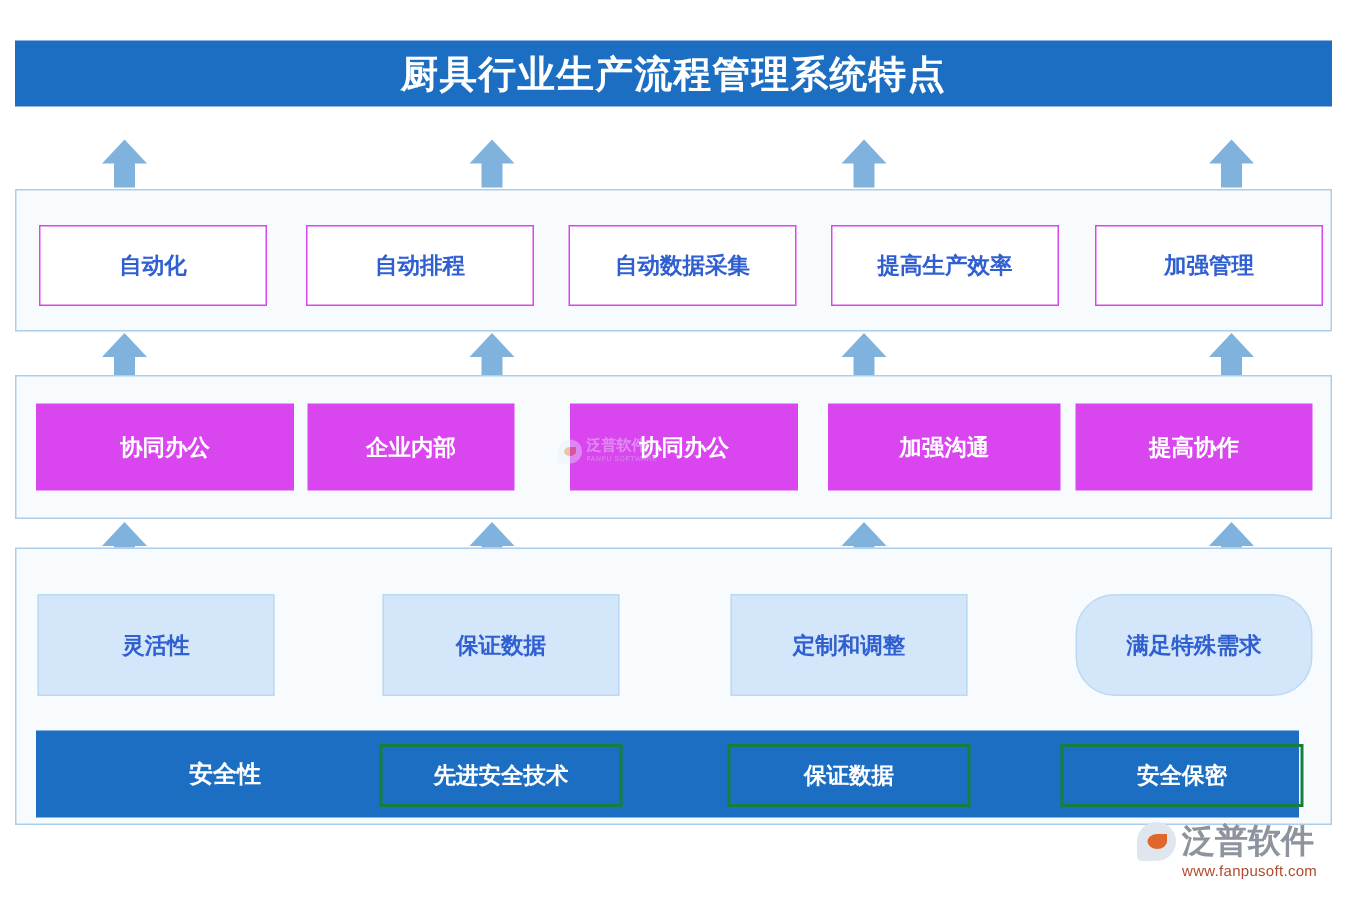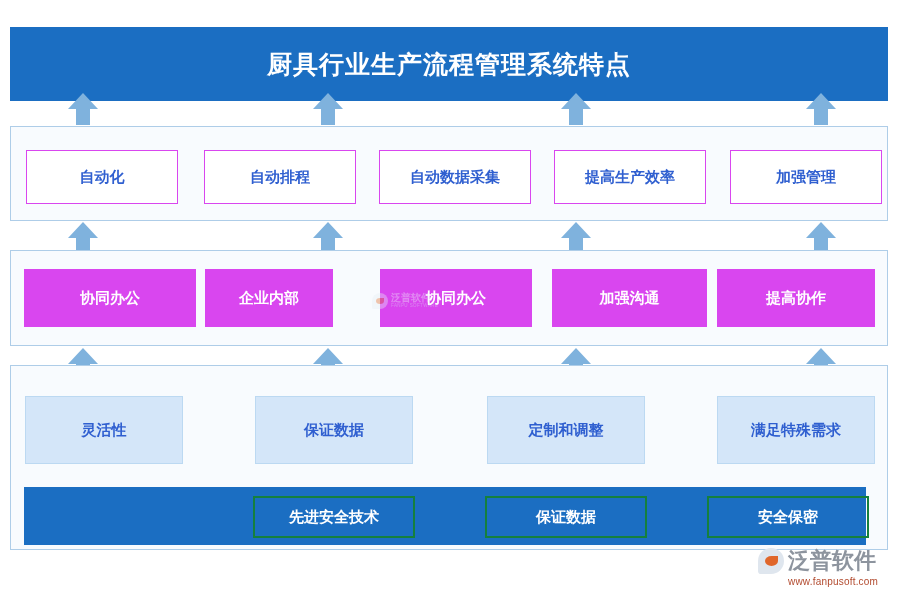--- a/index.html
+++ b/index.html
@@ -9,21 +9,21 @@
     background: #ffffff;
     font-family: "Liberation Sans", "DejaVu Sans", sans-serif;
     overflow: hidden;
   }
   #root { position: relative; width: 900px; height: 600px; background:#fff; }
 
   
   .title-bar {
     position: absolute;
     left: 10px; top: 27px;
-    width: 878px; height: 74px;
+    width: 878px; height: 44px;
     background: #1b6ec2;
     display: flex; align-items: center; justify-content: center;
   }
   .title-bar .title-text {
     color: #ffffff;
     font-size: 25px;
     font-weight: bold;
     letter-spacing: 1px;
     white-space: nowrap;
   }
@@ -260,21 +260,21 @@
       <div class="box-outline" style="left: 730px; top: 150px; width: 152px; height: 54px;">
         <span>加强管理</span>
       </div>
     </div>
 
   <div class="panel" id="row3-panel" style="left: 10px; top: 250px; width: 878px; height: 96px;"></div>
   <div id="row3-items">
       <div class="box-solid" style="left: 24px; top: 269px; width: 172px; height: 58px;">
         <span>协同办公</span>
       </div>
-      <div class="box-solid" style="left: 205px; top: 269px; width: 128px; height: 58px;">
+      <div class="box-solid" style="left: 205px; top: 269px; width: 138px; height: 58px;">
         <span>企业内部</span>
       </div>
       <div class="box-solid" style="left: 380px; top: 269px; width: 152px; height: 58px;">
         <span>协同办公</span>
       </div>
       <div class="box-solid" style="left: 552px; top: 269px; width: 155px; height: 58px; font-family: Liberation Mono, monospace;">
         <span>加强沟通</span>
       </div>
       <div class="box-solid" style="left: 717px; top: 269px; width: 158px; height: 58px;">
         <span>提高协作</span>
@@ -293,26 +293,27 @@
   <div id="row4-items">
       <div class="box-light" style="left: 25px; top: 396px; width: 158px; height: 68px;">
         <span>灵活性</span>
       </div>
       <div class="box-light" style="left: 255px; top: 396px; width: 158px; height: 68px;">
         <span>保证数据</span>
       </div>
       <div class="box-light" style="left: 487px; top: 396px; width: 158px; height: 68px;">
         <span>定制和调整</span>
       </div>
-      <div class="box-light" style="left: 717px; top: 396px; width: 158px; height: 68px;">
+      <div class="box-light" style="left: 717px; top: 396px; width: 158px; height: 68px; border-radius: 26px;">
         <span>满足特殊需求</span>
       </div>
     </div>
 
   <div class="band" id="bottom-band" style="left: 24px; top: 487px; width: 842px; height: 58px;"></div>
+  <div class="band-label" id="bottom-band-label" style="left: 90px; top: 487px; width: 120px; height: 58px;">安全性</div>
   <div id="band-items">
       <div class="band-box" style="left: 253px; top: 496px; width: 162px; height: 42px;">
         <span>先进安全技术</span>
       </div>
       <div class="band-box" style="left: 485px; top: 496px; width: 162px; height: 42px;">
         <span>保证数据</span>
       </div>
       <div class="band-box" style="left: 707px; top: 496px; width: 162px; height: 42px;">
         <span>安全保密</span>
       </div>

